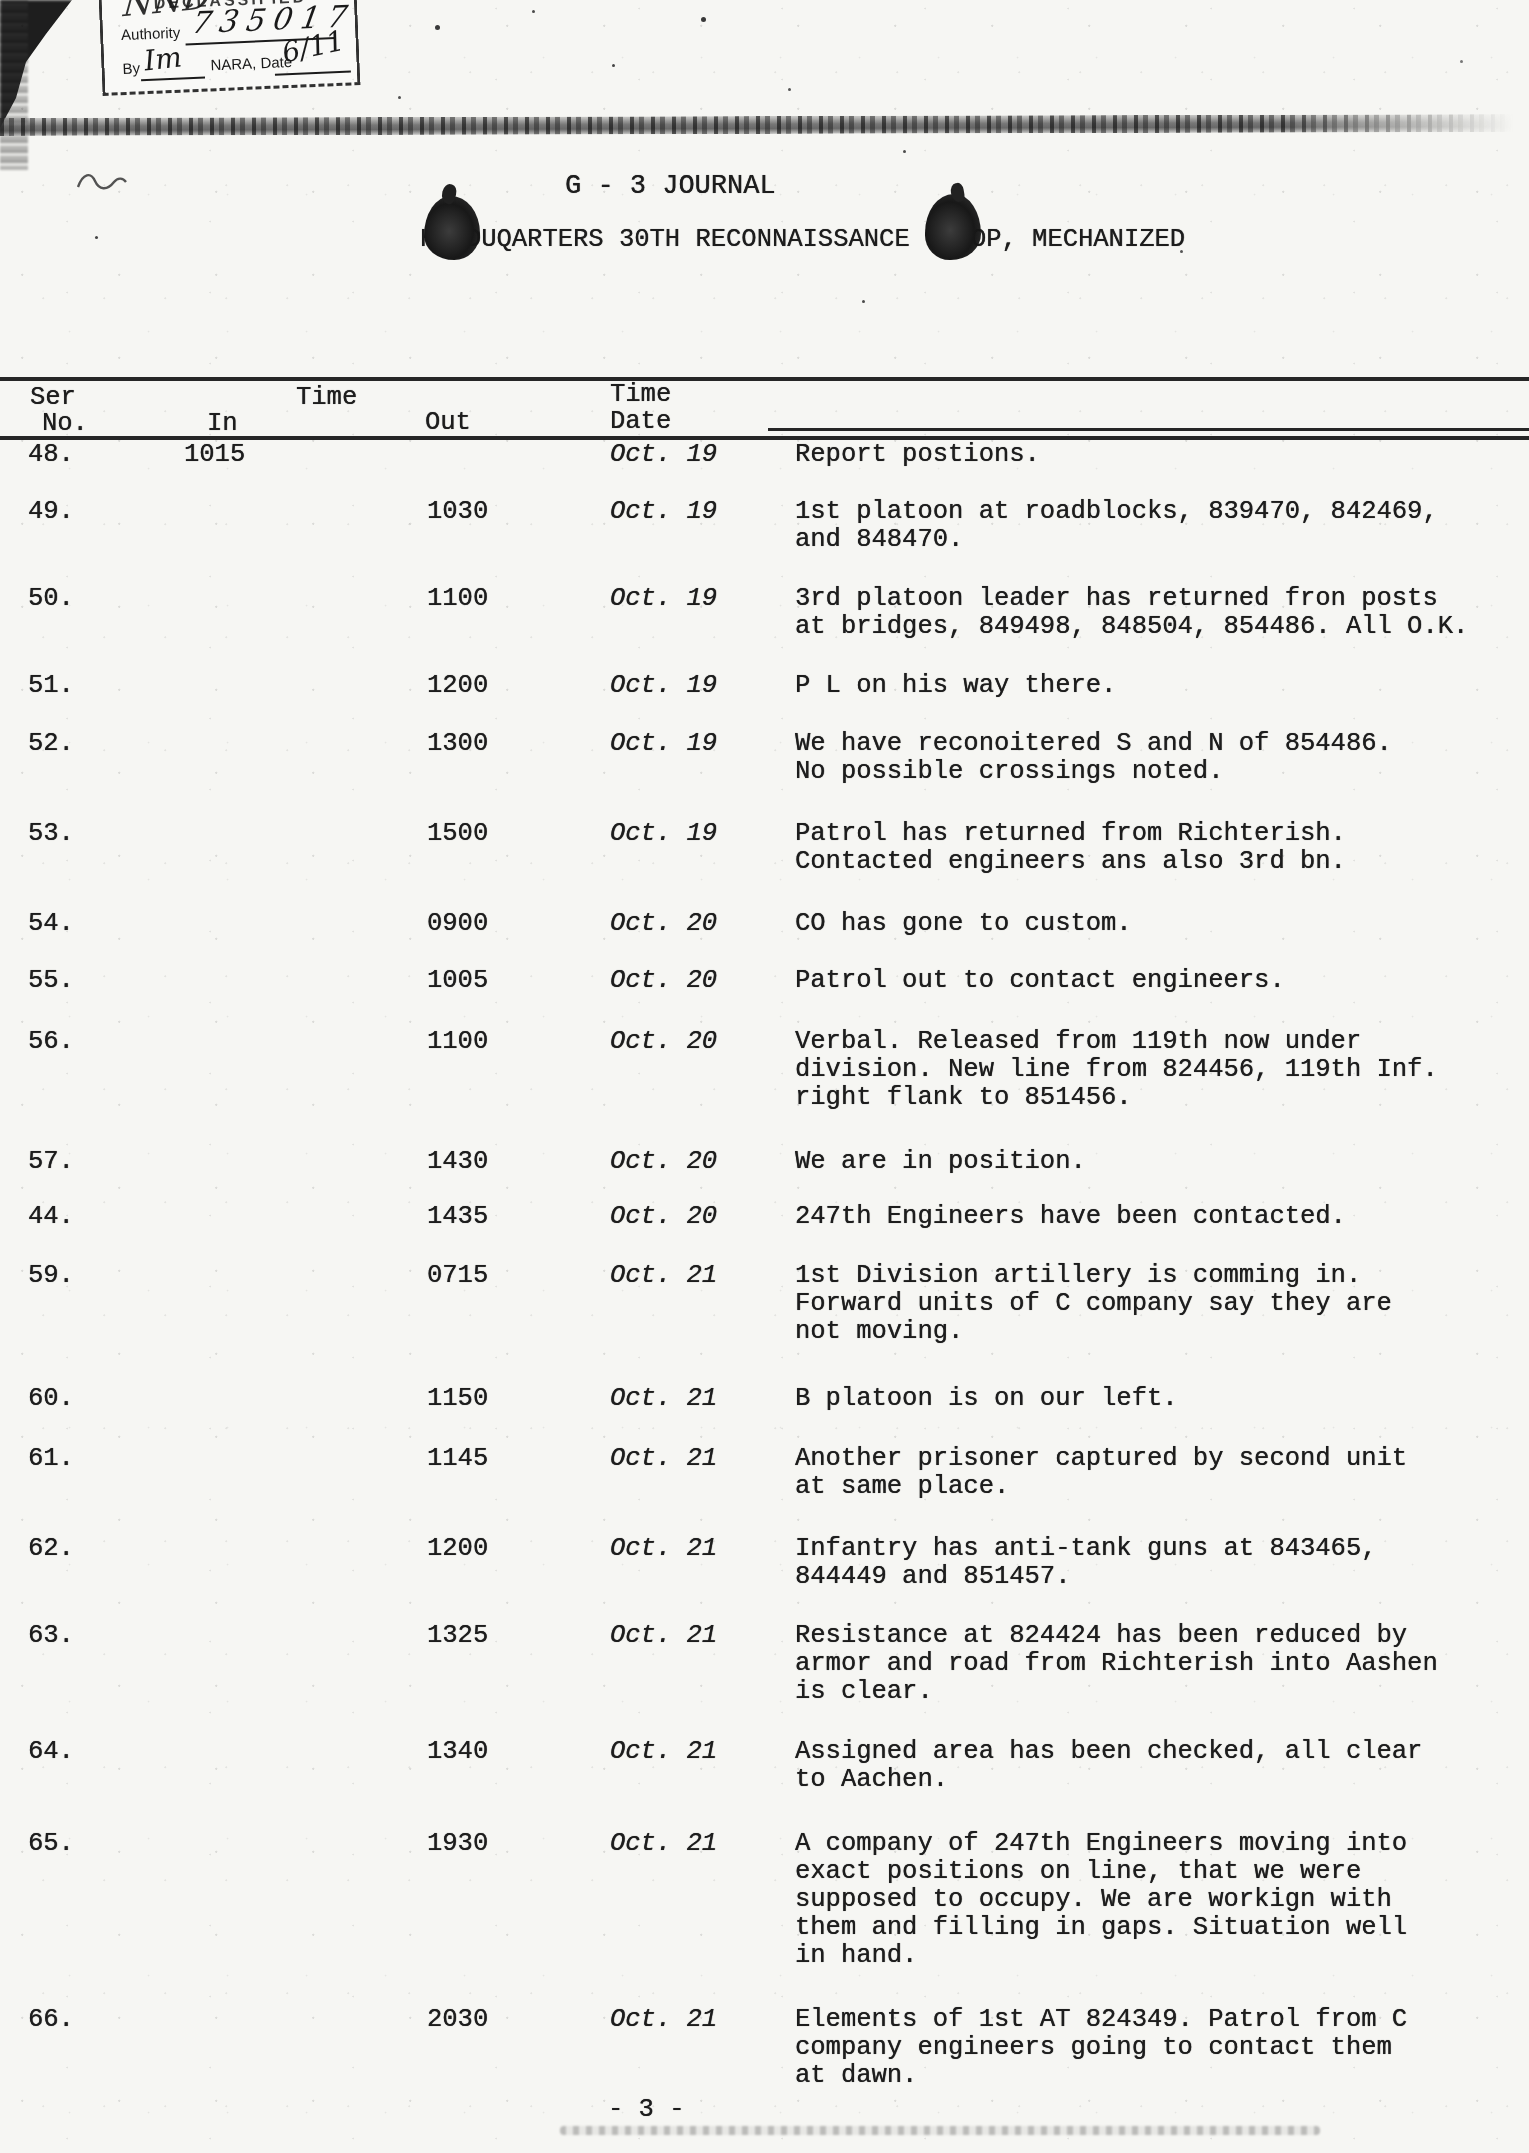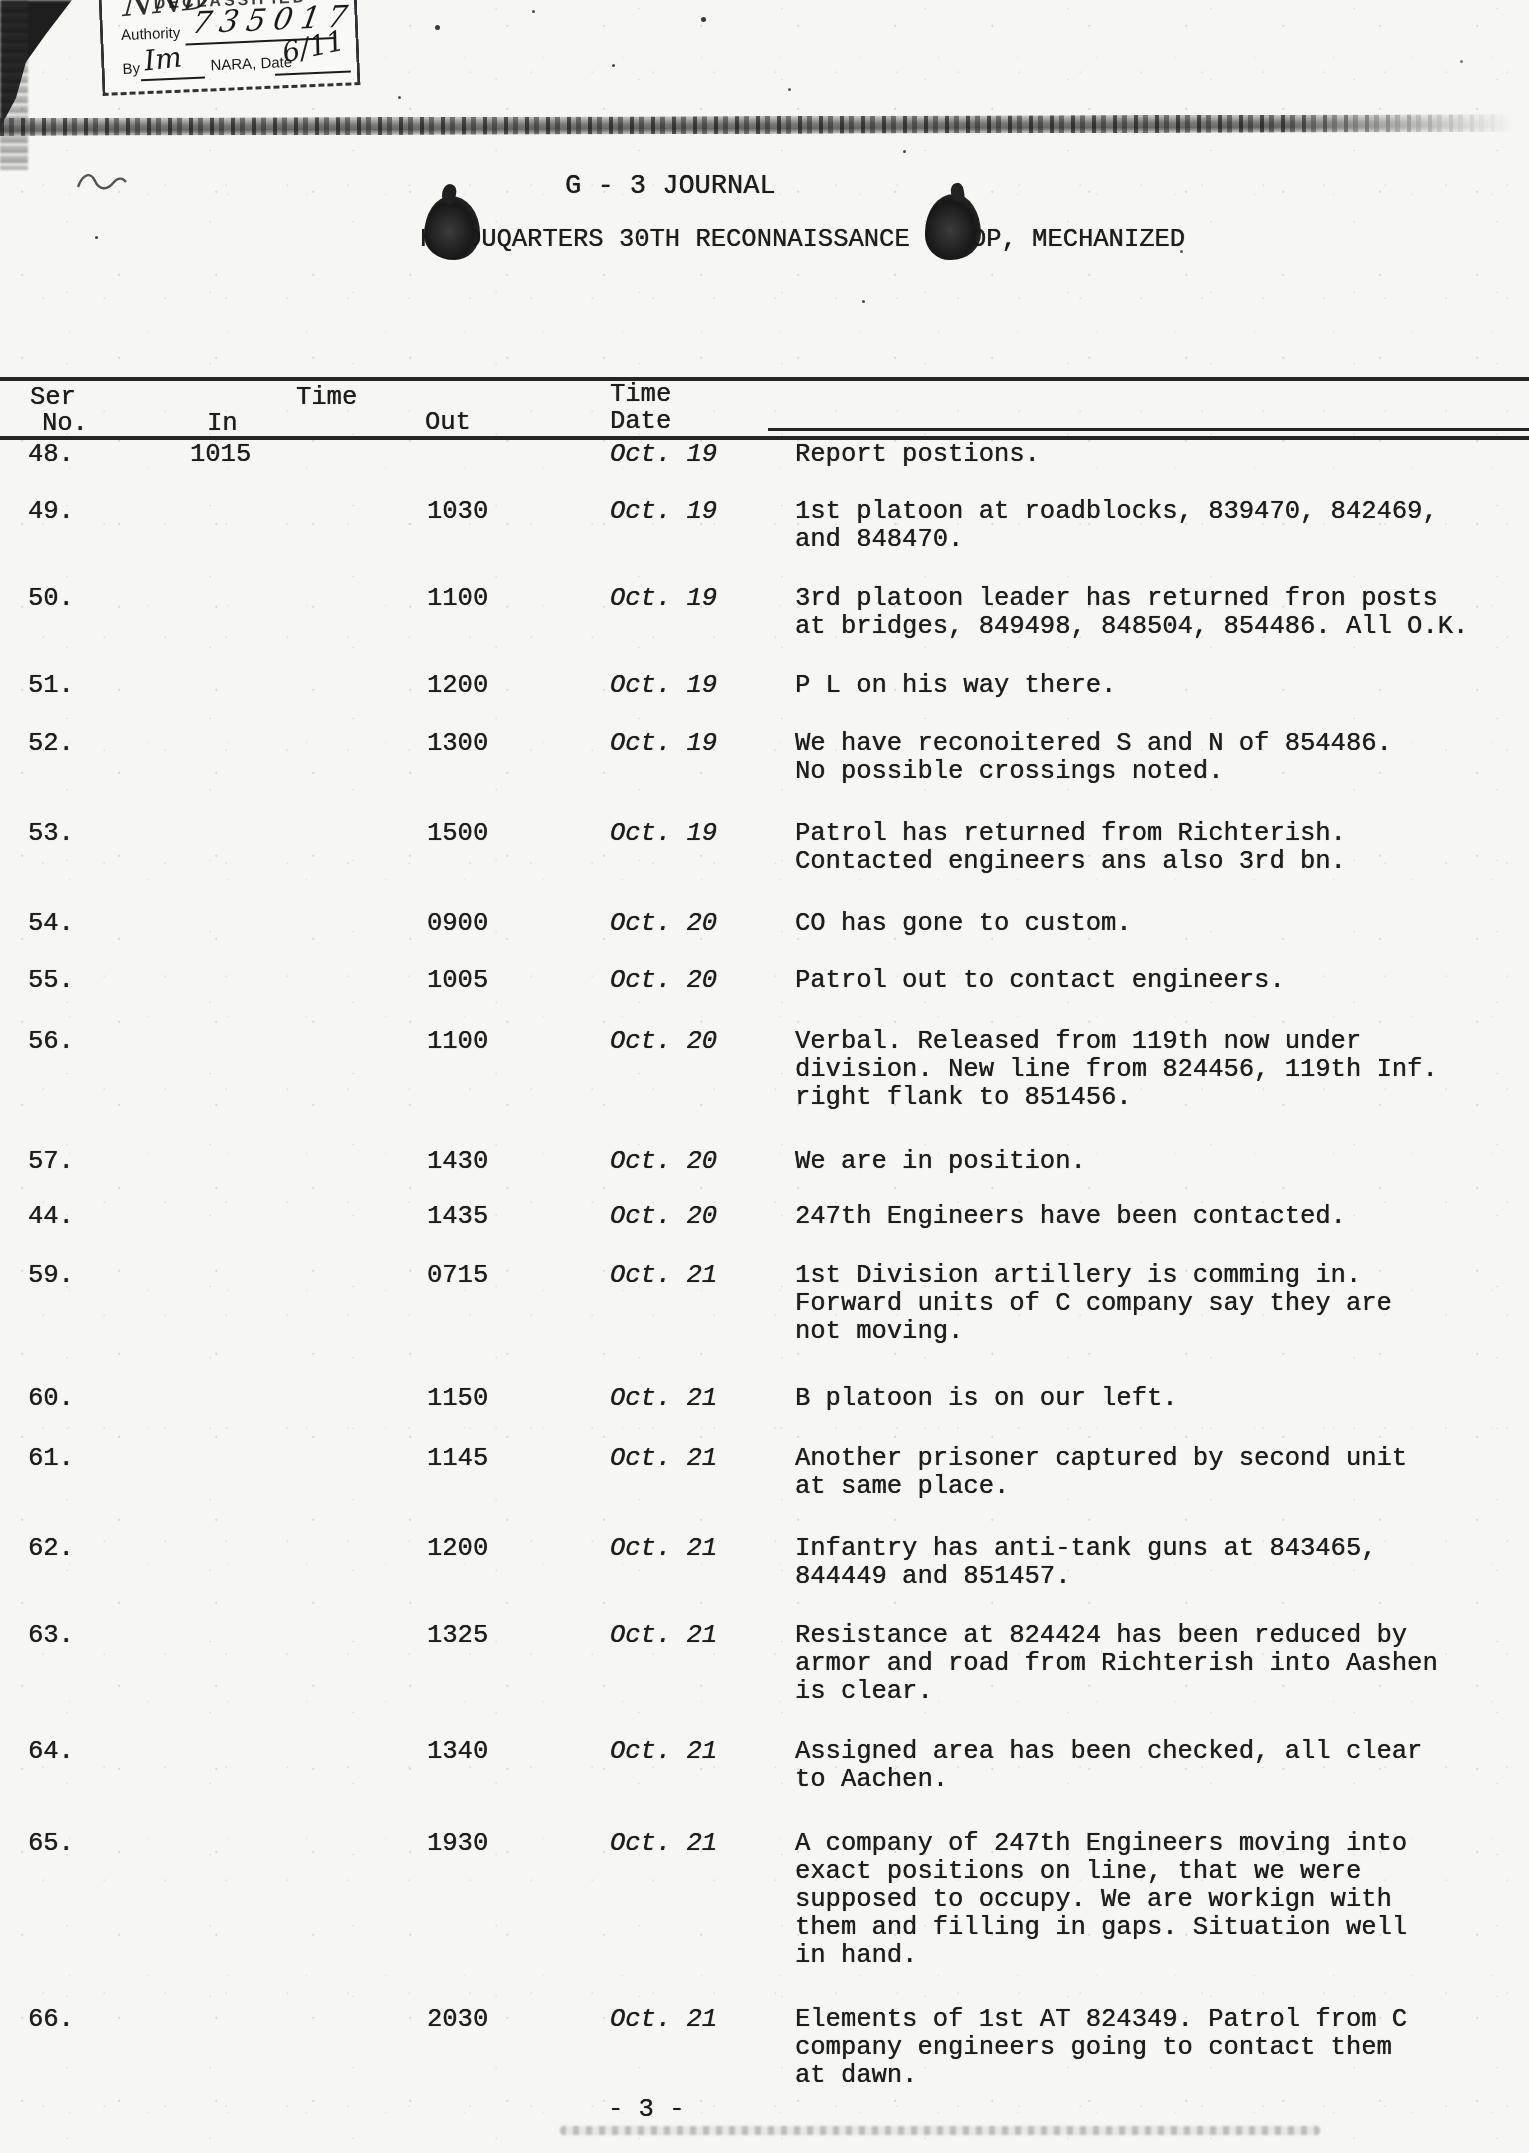--- a/index.html
+++ b/index.html
@@ -90,21 +90,21 @@
   
   .rule{position:absolute;background:#151515;opacity:.92;}
   .rule-top{left:0;top:377px;width:1529px;height:4px;filter:blur(.3px);}
   .rule-inc{left:768px;top:428px;width:761px;height:3px;filter:blur(.3px);}
   .rule-head{left:0;top:436px;width:1529px;height:4px;filter:blur(.3px);}
 
   .row{position:absolute;left:0;width:1529px;height:0;}
   .cell{position:absolute;top:0;white-space:pre-line;font-size:25.5px;line-height:28px;
         text-shadow:0 0 .7px rgba(25,25,25,.85), .4px .4px .5px rgba(25,25,25,.3);}
   .c-ser{left:28px;}
-  .c-in{left:190px;}
+  .c-in{left:184px;}
   .c-out{left:427px;}
   .c-date{left:610px;font-style:italic;}
   .c-txt{left:795px;width:724px;}
 
   .bottom-streak{
     position:absolute;left:560px;top:2126px;width:760px;height:9px;opacity:.45;
     background:repeating-linear-gradient(90deg,rgba(60,60,60,.7) 0 6px,rgba(140,140,140,.3) 6px 13px);
     filter:blur(1px);border-radius:4px;
   }
 </style>

